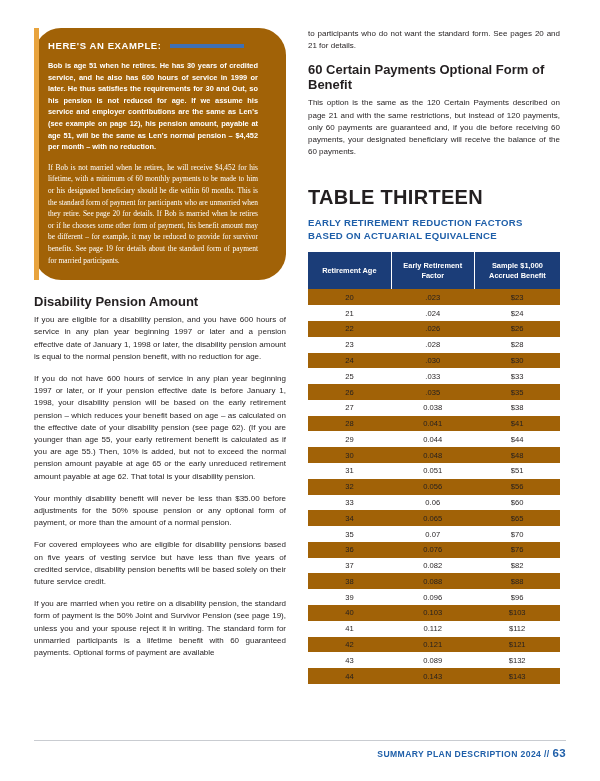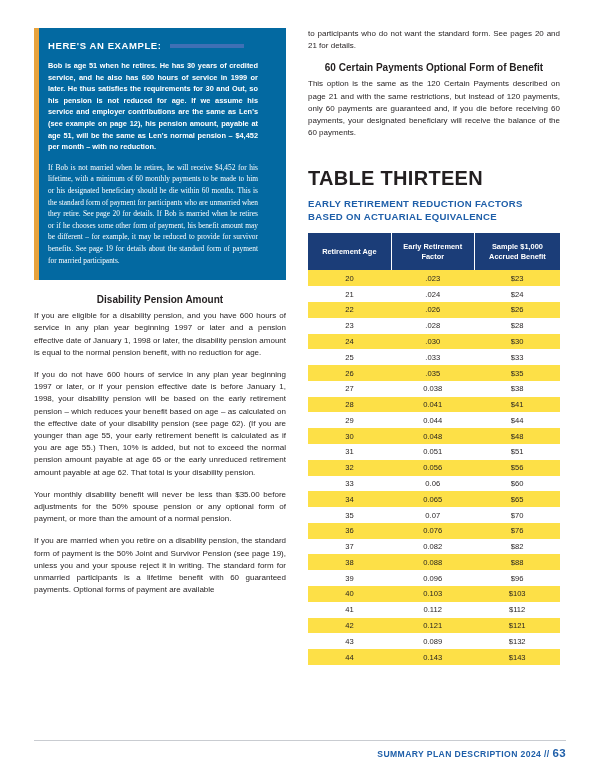--- a/index.html
+++ b/index.html
@@ -25,25 +25,26 @@
     display: flex;
     gap: 22px;
     height: 700px;
   }
   .col {
     width: 252px;
     position: relative;
   }
   
   .callout {
-    background: #0369a1;
+    background: #a16207;
     color: #ffffff;
     padding: 12px 28px 14px 14px;
     box-sizing: border-box;
     position: relative;
+    border-radius: 27px;
   }
   .callout-accent {
     position: absolute;
     left: 0; top: 0; bottom: 0;
     width: 5px;
     background: #e8a33d;
   }
   .callout-title {
     font-size: 9.5px;
     font-weight: bold;
@@ -69,25 +70,24 @@
     text-align: justify;
   }
   .callout p.light {
     font-weight: normal;
     font-family: Liberation Serif, serif;
   }
   .callout p:last-child { margin-bottom: 0; }
 
   
   h3.sub {
-    font-size: 10px;
+    font-size: 13px;
     font-weight: bold;
     margin: 14px 0 5px 0;
     color: #231f20;
-    text-align: center;
   }
   p.body {
     font-size: 8px;
     line-height: 12.2px;
     margin: 0 0 10px 0;
     text-align: justify;
     color: #231f20;
   }
   
   .h-table {
@@ -123,21 +123,21 @@
     border-right: 1px solid #ffffff;
   }
   table.rates th:last-child { border-right: none; margin-left: 48px; }
   table.rates td {
     text-align: center;
     padding: 3.4px 4px;
     color: #231f20;
     font-size: 7.6px;
   }
   table.rates tr.alt td {
-    background: #fde047;
+    background: #a16207;
   }
   
   .footer {
     position: absolute;
     right: 34px;
     bottom: 22px;
     font-size: 8.6px;
     font-weight: bold;
     color: #1f5fa9;
     letter-spacing: 0.4px;
@@ -169,20 +169,21 @@
           <span>HERE'S AN EXAMPLE:</span><span class="rule"></span>
         </div>
         <p>Bob is age 51 when he retires. He has 30 years of credited service, and he also has 600 hours of service in 1999 or later. He thus satisfies the requirements for 30 and Out, so his pension is not reduced for age. If we assume his service and employer contributions are the same as Len's (see example on page 12), his pension amount, payable at age 51, will be the same as Len's normal pension – $4,452 per month – with no reduction.</p>
         <p class="light">If Bob is not married when he retires, he will receive $4,452 for his lifetime, with a minimum of 60 monthly payments to be made to him or his designated beneficiary should he die within 60 months. This is the standard form of payment for participants who are unmarried when they retire. See page 20 for details. If Bob is married when he retires or if he chooses some other form of payment, his benefit amount may be different – for example, it may be reduced to provide for survivor benefits. See page 19 for details about the standard form of payment for married participants.</p>
       </div>
 
       <h3 class="sub">Disability Pension Amount</h3>
       <p class="body">If you are eligible for a disability pension, and you have 600 hours of service in any plan year beginning 1997 or later and a pension effective date of January 1, 1998 or later, the disability pension amount is equal to the normal pension benefit, with no reduction for age.</p>
       <p class="body">If you do not have 600 hours of service in any plan year beginning 1997 or later, or if your pension effective date is before January 1, 1998, your disability pension will be based on the early retirement pension – which reduces your benefit based on age – as calculated on the effective date of your disability pension (see page 62). (If you are younger than age 55, your early retirement benefit is calculated as if you are age 55.) Then, 10% is added, but not to exceed the normal pension amount payable at age 65 or the early unreduced retirement amount payable at age 62. That total is your disability pension.</p>
       <p class="body">Your monthly disability benefit will never be less than $35.00 before adjustments for the 50% spouse pension or any optional form of payment, or more than the amount of a normal pension.</p>
+      <p class="body">For covered employees who are eligible for disability pensions based on five years of vesting service but have less than five years of credited service, disability pension benefits will be based solely on their future service credit.</p>
       <p class="body">If you are married when you retire on a disability pension, the standard form of payment is the 50% Joint and Survivor Pension (see page 19), unless you and your spouse reject it in writing. The standard form for unmarried participants is a lifetime benefit with 60 guaranteed payments. Optional forms of payment are available</p>
     </div>
 
     <div class="col">
       <p class="body">to participants who do not want the standard form. See pages 20 and 21 for details.</p>
 
       <h3 class="sub" style="margin-top:4px">60 Certain Payments Optional Form of Benefit</h3>
       <p class="body">This option is the same as the 120 Certain Payments described on page 21 and with the same restrictions, but instead of 120 payments, only 60 payments are guaranteed and, if you die before receiving 60 payments, your designated beneficiary will receive the balance of the 60 payments.</p>
 
       <div class="h-table">TABLE THIRTEEN</div>

